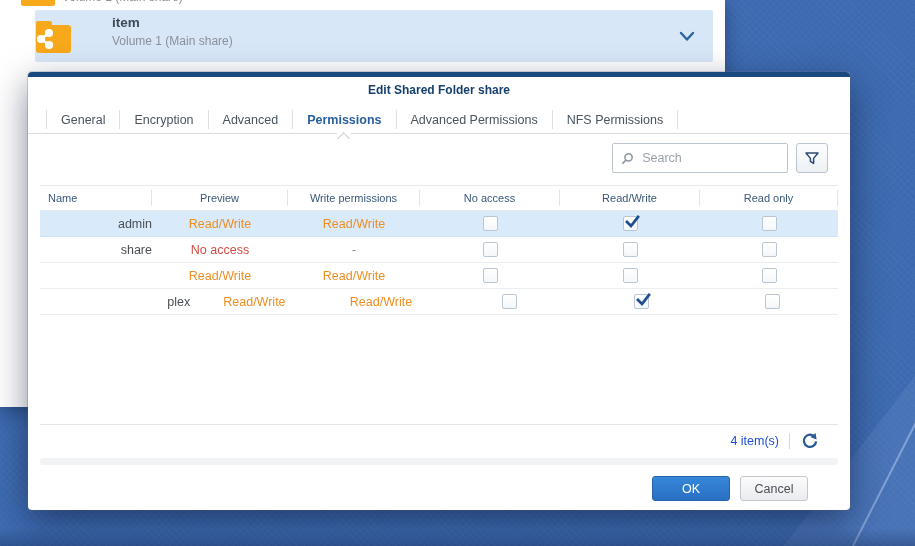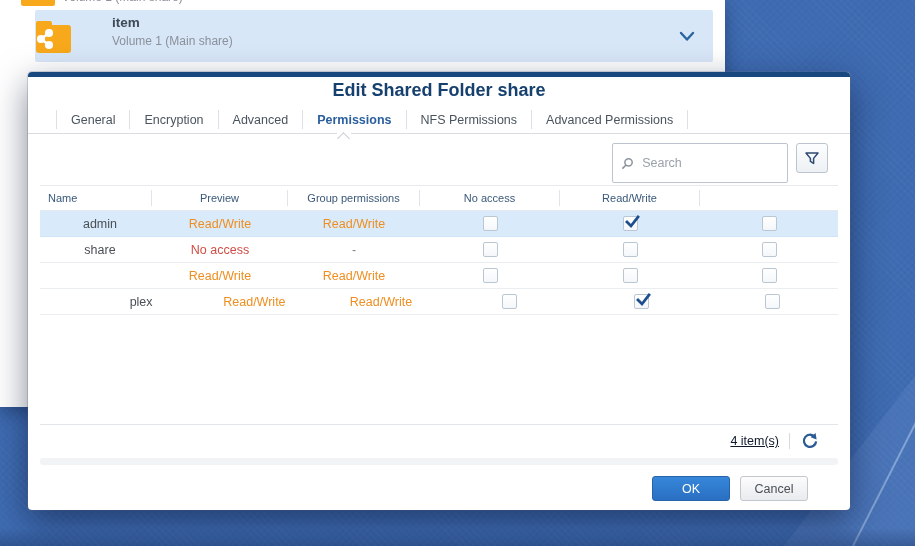--- a/index.html
+++ b/index.html
@@ -48,25 +48,25 @@
   .share-chevron { position:absolute; right:18px; top:21px; }
   
   .dialog {
     position:absolute; left:28px; top:72px; width:822px; height:438px;
     background:#ffffff; border-radius:4px;
     box-shadow:0 12px 34px rgba(5,15,45,0.5), 0 0 0 1px rgba(110,125,150,0.28);
   }
   .topbar { height:5px; background:#17497f; border-radius:4px 4px 0 0; }
   .dialog-title {
     height:27px; line-height:27px; text-align:center;
-    font-size:18px; font-weight:bold; color:#16406e;
+    font-size:12px; font-weight:bold; color:#16406e;
   }
   .tabs {
     position:absolute; left:0; right:0; top:33px; height:29px;
-    border-bottom:1px solid #d8dde2; padding-left:28px;
+    border-bottom:1px solid #d8dde2; padding-left:18px;
     display:flex; align-items:stretch;
   }
   .tab {
     display:flex; align-items:center; padding:0 14px; margin:5px 0 4px;
     font-size:12.5px; color:#4a545e; border-left:1px solid #dde1e6;
     white-space:nowrap; cursor:default;
   }
   .tab:last-of-type { border-right:1px solid #dde1e6; }
   .tab.active { color:#2a5f9e; font-weight:bold; }
   .notch-gap { position:absolute; top:28px; width:14px; height:2px; background:#fff; }
@@ -80,21 +80,21 @@
     border:1px solid #bcc5cf; background:#fff; border-radius:2px;
     display:flex; align-items:center; padding:0 10px;
     font-size:12.5px; color:#38404a;
   }
   .caret {
     margin-left:auto; width:0; height:0;
     border-left:5px solid transparent; border-right:5px solid transparent;
     border-top:6px solid #46525f;
   }
   .search-box {
-    position:absolute; left:584px; top:71px; width:176px; height:40px;
+    position:absolute; left:584px; top:71px; width:176px; height:30px;
     border:1px solid #bcc5cf; background:#fff; border-radius:2px;
     display:flex; align-items:center; padding:0 8px; gap:6px;
   }
   .search-box input {
     border:none; outline:none; width:100%; font-size:12.5px; color:#444;
     font-family:"Liberation Sans", sans-serif; background:transparent;
   }
   .search-box input::placeholder { color:#9aa2ab; }
   .filter-button {
     position:absolute; left:768px; top:71px; width:32px; height:30px;
@@ -111,30 +111,30 @@
     font-size:11px; color:#3a587a; text-align:center;
     border-right:1px solid #e0e4e9; height:16px; line-height:16px;
   }
   .th.first { text-align:left; padding-left:8px; }
   .tr {
     display:flex; height:26px; align-items:center;
     border-bottom:1px solid #ebeef1; font-size:12.5px;
   }
   .tr.selected { background:#d9eafb; border-bottom-color:#cfe3f6; }
   .td { text-align:center; }
-  .td.first { text-align:center; padding-left:8px; color:#4a4f55; }
+  .td.first { text-align:right; padding-left:8px; color:#4a4f55; }
   .checkbox {
     width:15px; height:15px; margin:0 auto; position:relative;
     border:1px solid #bac7d3; border-radius:2px;
     background:linear-gradient(#ffffff,#f4f7fa); cursor:pointer;
   }
   .checkbox svg { position:absolute; left:0px; top:-4px; }
   .footer-sep { position:absolute; left:12px; right:12px; top:352px; border-top:1px solid #e2e6ea; }
   .footer-info { position:absolute; right:30px; top:358px; height:22px; display:flex; align-items:center; gap:10px; }
-  .item-count { font-size:12.5px; color:#0f172a;text-decoration:underline; }
+  .item-count { font-size:12.5px; color:#1d4ed8; }
   .vdiv { width:1px; height:16px; background:#d5dade; }
   .refresh-button { width:20px; height:20px; display:flex; align-items:center; justify-content:center; cursor:pointer; }
   .footer-band { position:absolute; left:12px; right:12px; top:386px; height:7px; background:#f1f3f5; border-radius:3px; }
   .btn {
     position:absolute; top:404px; height:25px; border-radius:3px;
     font-size:12.5px; display:flex; align-items:center; justify-content:center; cursor:pointer;
   }
   .ok-button {
     left:624px; width:78px; color:#ffffff;
     background:linear-gradient(#3687da,#2a6fc2); border:1px solid #2763aa;
@@ -185,22 +185,22 @@
     <div class="topbar"></div>
     <div class="dialog-title">Edit Shared Folder share</div>
 
     <div class="tabs">
       <div class="notch-gap" style="left: 308.5px;"></div>
       <div class="notch" style="left: 311px;"></div>
     <div class="tab">General</div>
         <div class="tab">Encryption</div>
         <div class="tab">Advanced</div>
         <div class="tab active">Permissions</div>
+        <div class="tab">Advanced Permissions</div>
         <div class="tab">NFS Permissions</div>
-        <div class="tab">Advanced Permissions</div>
       </div>
 
 
     <div class="search-box">
       <svg width="15" height="15" viewBox="0 0 15 15">
         <circle cx="8.6" cy="6.2" r="4.2" fill="none" stroke="#8d959e" stroke-width="1.7"></circle>
         <line x1="5.4" y1="9.5" x2="2.2" y2="12.8" stroke="#8d959e" stroke-width="1.9" stroke-linecap="round"></line>
       </svg>
       <input type="text" placeholder="Search" style="">
     </div>
@@ -208,23 +208,24 @@
     <div class="filter-button">
       <svg width="16" height="16" viewBox="0 0 16 16">
         <path d="M2,3 L14,3 L9.6,8.4 L9.6,13.4 L6.4,11.4 L6.4,8.4 Z" fill="none" stroke="#2c4a72" stroke-width="1.5" stroke-linejoin="round"></path>
       </svg>
     </div>
 
     <div class="table">
       <div class="thead">
           <div class="th first" style="width: 112px;">Name</div>
           <div class="th" style="width: 136px;">Preview</div>
-          <div class="th" style="width: 132px;">Group permissions</div>
+          <div class="th" style="width: 132px;">Write permissions</div>
           <div class="th" style="width: 140px;">No access</div>
           <div class="th" style="width: 140px;">Read/Write</div>
+          <div class="th" style="width: 138px;">Read only</div>
         </div>
       <div class="tbody">
           <div class="tr selected">
             <div class="td first" style="width: 112px;">admin</div>
             <div class="td" style="width: 136px; color: rgb(239, 142, 31);">Read/Write</div>
             <div class="td" style="width: 132px; color: rgb(239, 142, 31);">Read/Write</div>
             <div class="td" style="width: 140px;">
               <div class="checkbox"></div>
             </div>
             <div class="td" style="width: 140px;">

